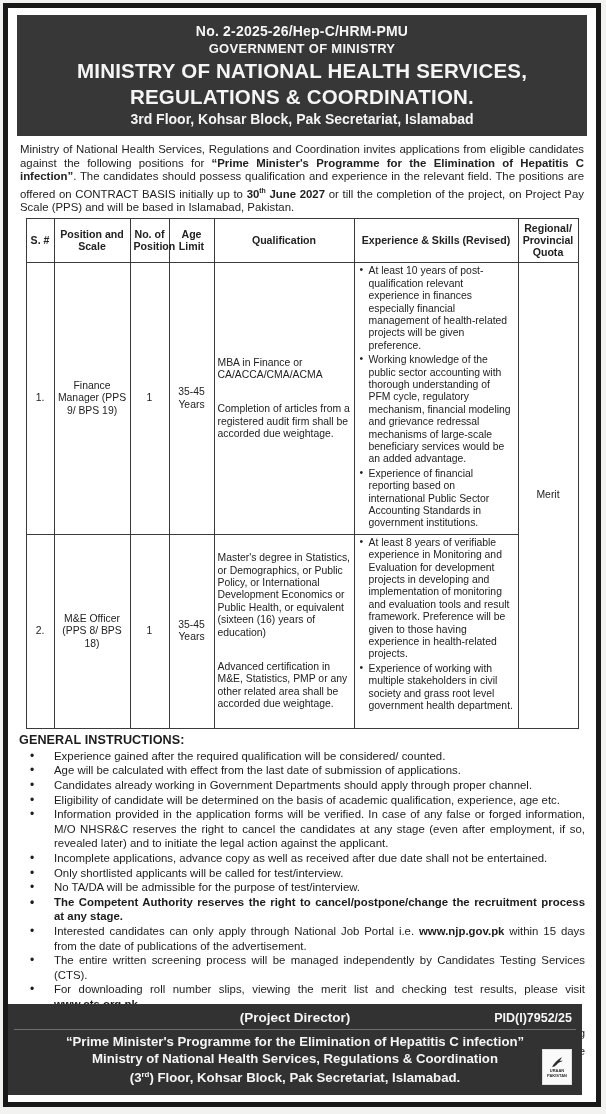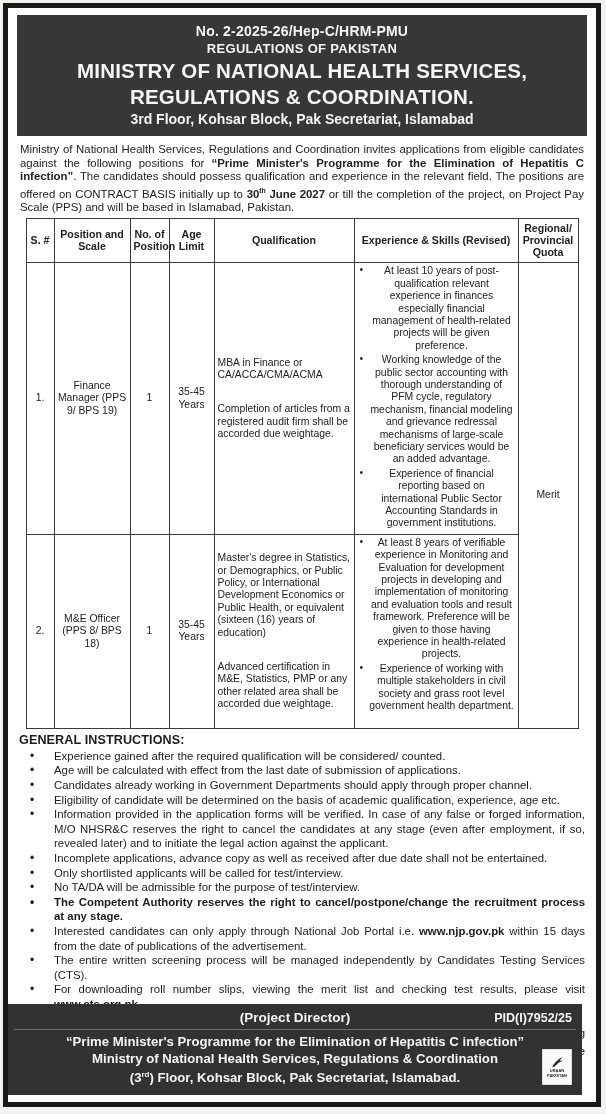--- a/index.html
+++ b/index.html
@@ -33,21 +33,21 @@
     border-collapse:collapse; margin:0 auto; width:552px; table-layout:fixed;
     font-size:10.4px; line-height:12.4px; color:#222;
   }
   table.jobs th, table.jobs td { border:1.4px solid #3a3a3a; padding:2px 3px; }
   table.jobs th { font-size:10.6px; line-height:11.8px; font-weight:bold; text-align:center; height:44px; }
   td.c { text-align:center; vertical-align:middle; }
   td.qual { vertical-align:middle; padding:3px 4px; }
   td.qual p + p { margin-top:22px; }
   td.exp { vertical-align:top; padding:3px 2px 3px 3px; }
   td.exp ul { list-style:none; }
-  td.exp li { position:relative; padding-left:11px; margin-bottom:2px;text-align:center; }
+  td.exp li { position:relative; padding-left:11px; margin-bottom:2px; }
   td.exp li::before { content:"•"; position:absolute; left:2px; top:-1px; }
   tr.row1 { height:253px; }
   tr.row2 { height:194px; }
   
   .sect-heading { font-size:12.6px; font-weight:bold; margin:4px 0 2px 2px; letter-spacing:.1px; }
   ul.inst { list-style:none; }
   ul.inst li {
     position:relative; padding-left:37px; font-size:11.4px; line-height:14.6px;
     text-align:justify; padding-right:2px;
   }
@@ -72,21 +72,21 @@
   .logo svg { display:block; }
   .logo-text { font-size:4px; line-height:4px; font-weight:bold; text-align:center; letter-spacing:0; }
 </style>
 </head>
 <body>
 
 <div class="frame">
 
   <div class="header-box">
     <div class="hdr-ref">No. 2-2025-26/Hep-C/HRM-PMU</div>
-    <div class="hdr-gov">REGULATIONS OF PAKISTAN</div>
+    <div class="hdr-gov">GOVERNMENT OF MINISTRY</div>
     <div class="hdr-ministry">MINISTRY OF NATIONAL HEALTH SERVICES,</div>
     <div class="hdr-ministry">REGULATIONS &amp; COORDINATION.</div>
     <div class="hdr-addr">3rd Floor, Kohsar Block, Pak Secretariat, Islamabad</div>
   </div>
 
   <p class="intro"><span>Ministry of National Health Services, Regulations and Coordination invites applications from eligible candidates against the following positions for </span><b>“Prime Minister's Programme for the Elimination of Hepatitis C infection”</b><span>. The candidates should possess qualification and experience in the relevant field. The positions are offered on CONTRACT BASIS initially up to </span><b>30</b><sup><b>th</b></sup><b> June 2027</b><span> or till the completion of the project, on Project Pay Scale (PPS) and will be based in Islamabad, Pakistan.</span></p>
 
   <table class="jobs">
     <colgroup>
       <col style="width:28px">

